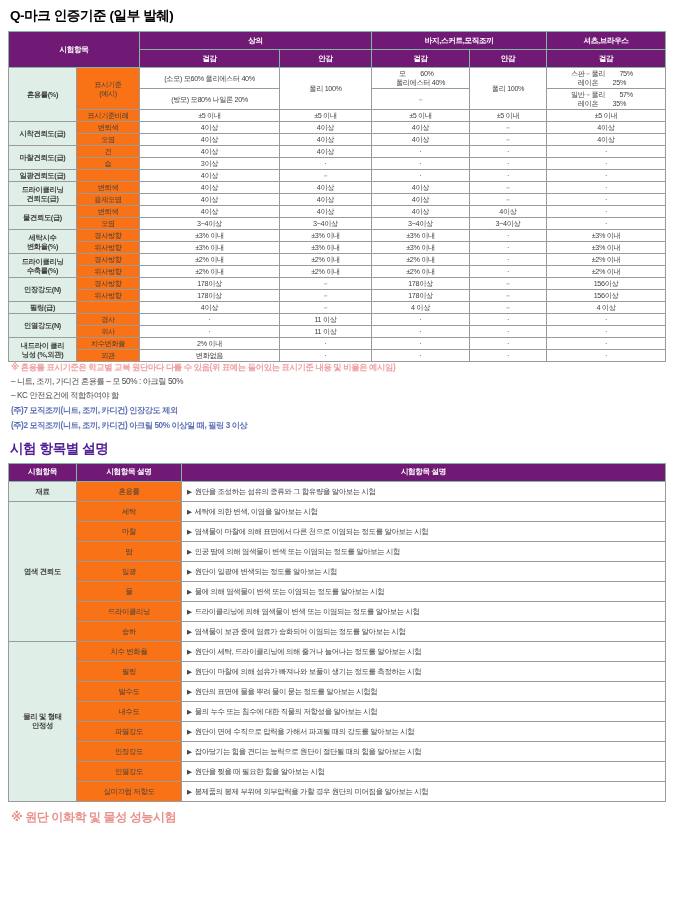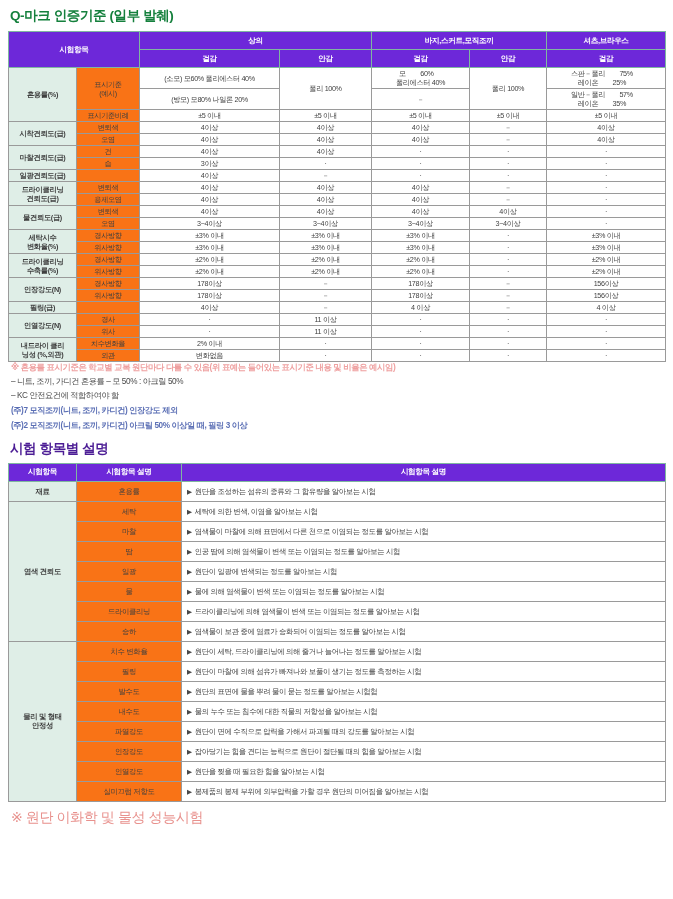--- a/index.html
+++ b/index.html
@@ -8,21 +8,21 @@
     width:673px;height:899px;
     background:#ffffff;
     font-family:"Liberation Sans","DejaVu Sans",sans-serif;
     color:#3a3a3a;
     overflow:hidden;
   }
   .page{width:673px;height:899px;position:relative;box-sizing:border-box;padding:6px 8px 0 8px;}
 
   
   .doc-title{
-    font-size:13.5px;font-weight:bold;color:#15803d;
+    font-size:13.5px;font-weight:bold;color:#000000;
     letter-spacing:-0.4px;margin:1px 0 6px 2px;
   }
   .section-title{
     font-size:13.5px;font-weight:bold;color:#4c1d95;
     letter-spacing:-0.4px;margin:9px 0 5px 2px;
   }
 
   
   table{border-collapse:collapse;width:657px;table-layout:fixed;}
   td,th{
@@ -30,21 +30,21 @@
     font-size:7.2px;
     text-align:center;
     vertical-align:middle;
     padding:1px 2px;
     letter-spacing:-0.35px;
     line-height:1.25;
     color:#3f3f3f;
     word-break:keep-all;
   }
   th{
-    background:#6d28d9;
+    background:#701a75;
     color:#ffffff;
     font-weight:bold;
     font-size:7.6px;
     border:1px solid #7fb7a0;
     height:15px;
   }
   td.rowhead{
     background:#dfeee7;
     font-weight:bold;
     font-size:7.3px;
@@ -67,21 +67,21 @@
     margin:0 0 3px 3px;letter-spacing:-0.4px;
   }
   .note-dash{
     color:#4a4a4a;font-size:8.2px;margin:2.5px 0 0 3px;letter-spacing:-0.4px;
   }
   .note-blue{
     color:#5b6fb5;font-size:8.2px;font-weight:bold;
     margin:4px 0 0 3px;letter-spacing:-0.4px;
   }
   .note-bottom{
-    color:#e8918d;font-size:14px;font-weight:normal;
+    color:#e8918d;font-size:12px;font-weight:bold;
     margin:7px 0 0 3px;letter-spacing:-0.4px;
   }
 
   
   table.t2 td{font-size:7.4px;height:17px;}
   table.t2 td.desc{
     text-align:left;padding-left:5px;background:#ffffff;font-size:7.4px;
   }
   .tri{color:#4a4a4a;margin-right:3px;font-size:6.6px;}
 </style>

